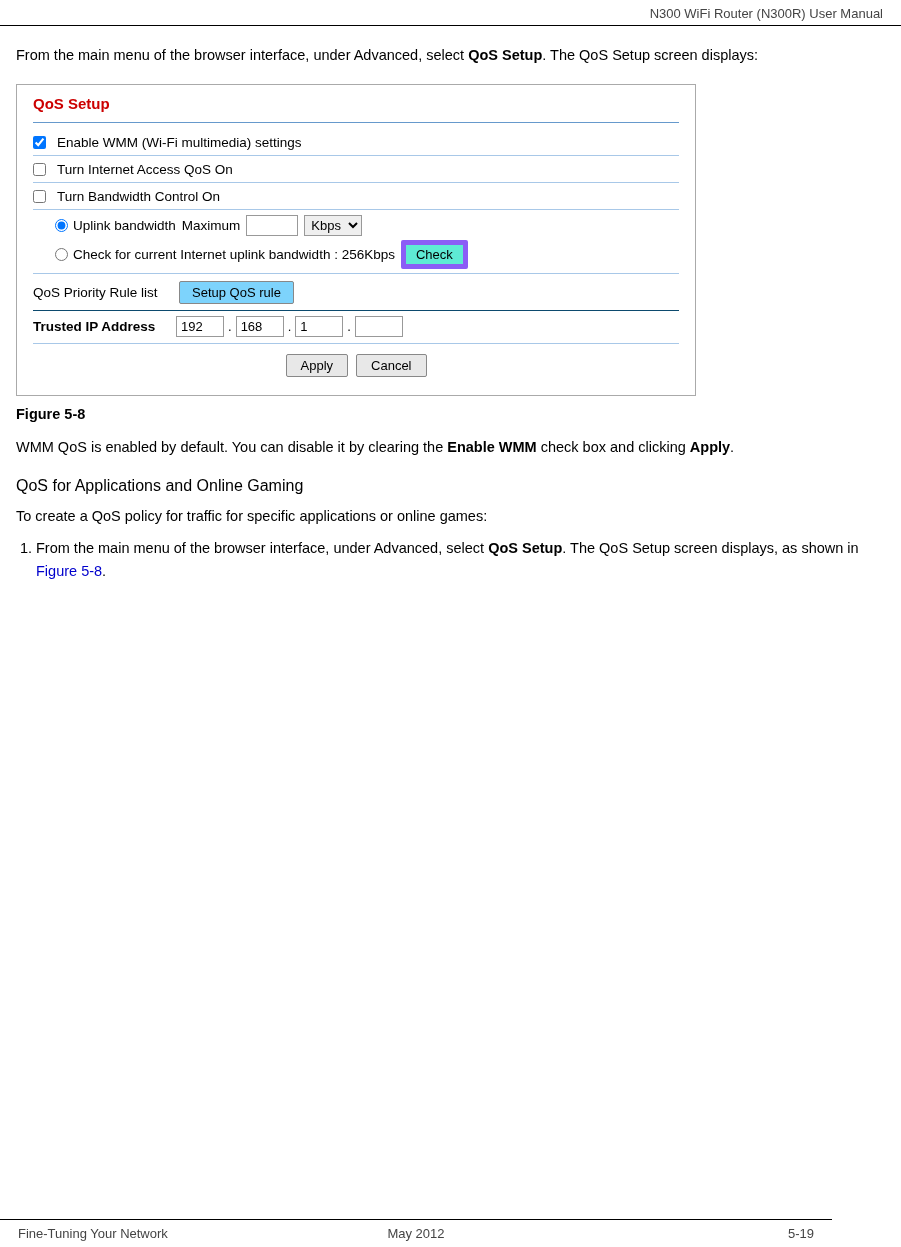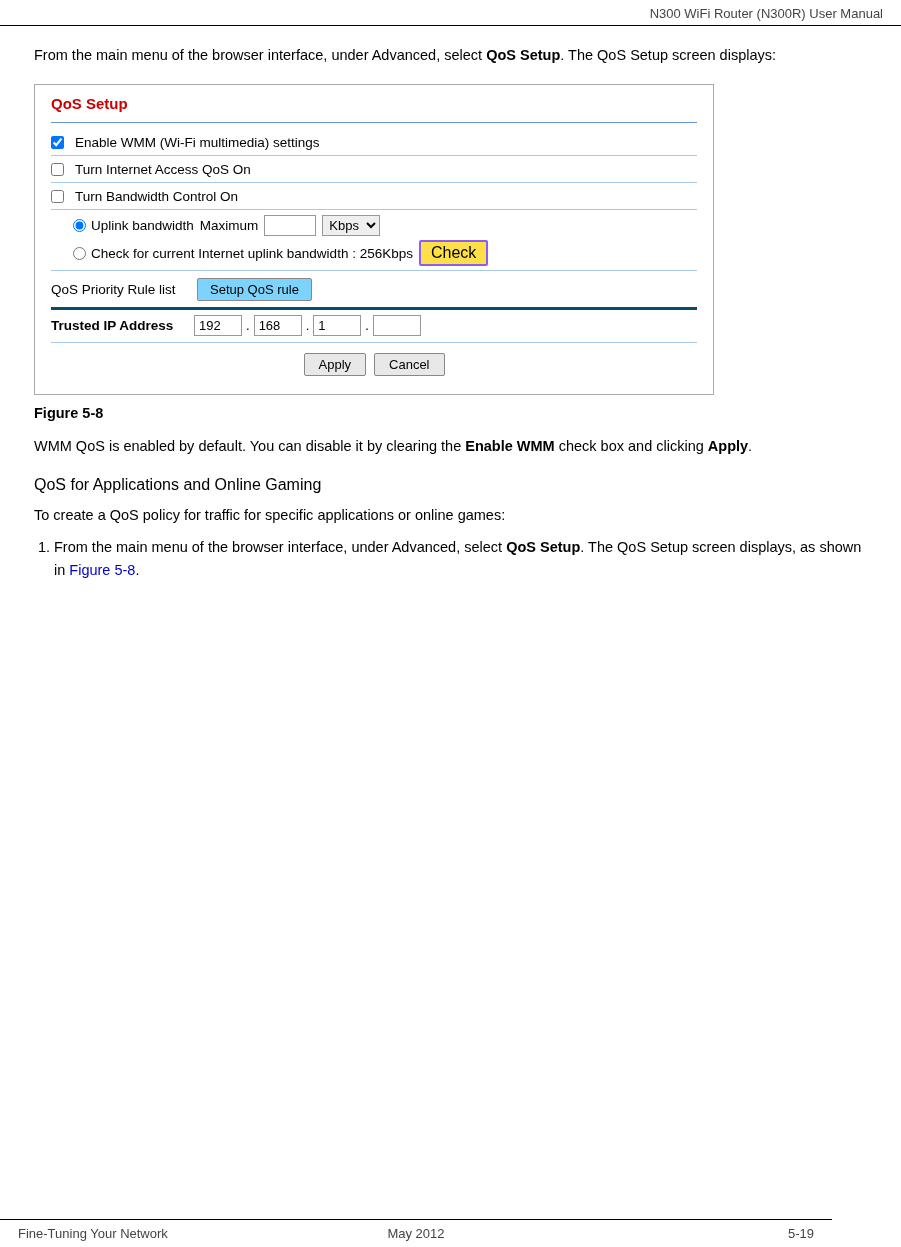--- a/index.html
+++ b/index.html
@@ -18,21 +18,20 @@
       border-bottom: 1px solid #000;
       text-align: right;
       padding: 6px 18px 4px 18px;
       font-size: 13px;
       color: #444;
     }
 
     
     .content {
       padding: 18px 36px 18px 16px;
-      margin-left: 18px;
     }
 
     .intro-text {
       font-size: 14.5px;
       line-height: 1.55;
       margin-bottom: 18px;
     }
 
     
     .qos-box {
@@ -111,35 +110,35 @@
       padding: 2px 4px;
       font-size: 13px;
     }
     .kbps-select {
       border: 1px solid #999;
       font-size: 13px;
       padding: 1px 2px;
     }
 
     .check-button {
-      border: 2px solid #8b5cf6;
-      background: #fde047;
+      border: 5px solid #8b5cf6;
+      background: #5eead4;
       padding: 2px 10px;
-      font-size: 16px;
+      font-size: 13px;
       cursor: pointer;
       border-radius: 2px;
     }
 
     
     .priority-row {
       padding: 7px 0 6px 0;
       display: flex;
       align-items: center;
       gap: 16px;
-      border-bottom: 3px solid #0c4a6e;
+      border-bottom: 1px solid #0c4a6e;
     }
     .priority-label {
       font-size: 13.5px;
       min-width: 130px;
     }
     .setup-button {
       border: 1px solid #888;
       background: #7dd3fc;
       padding: 3px 12px;
       font-size: 13px;

